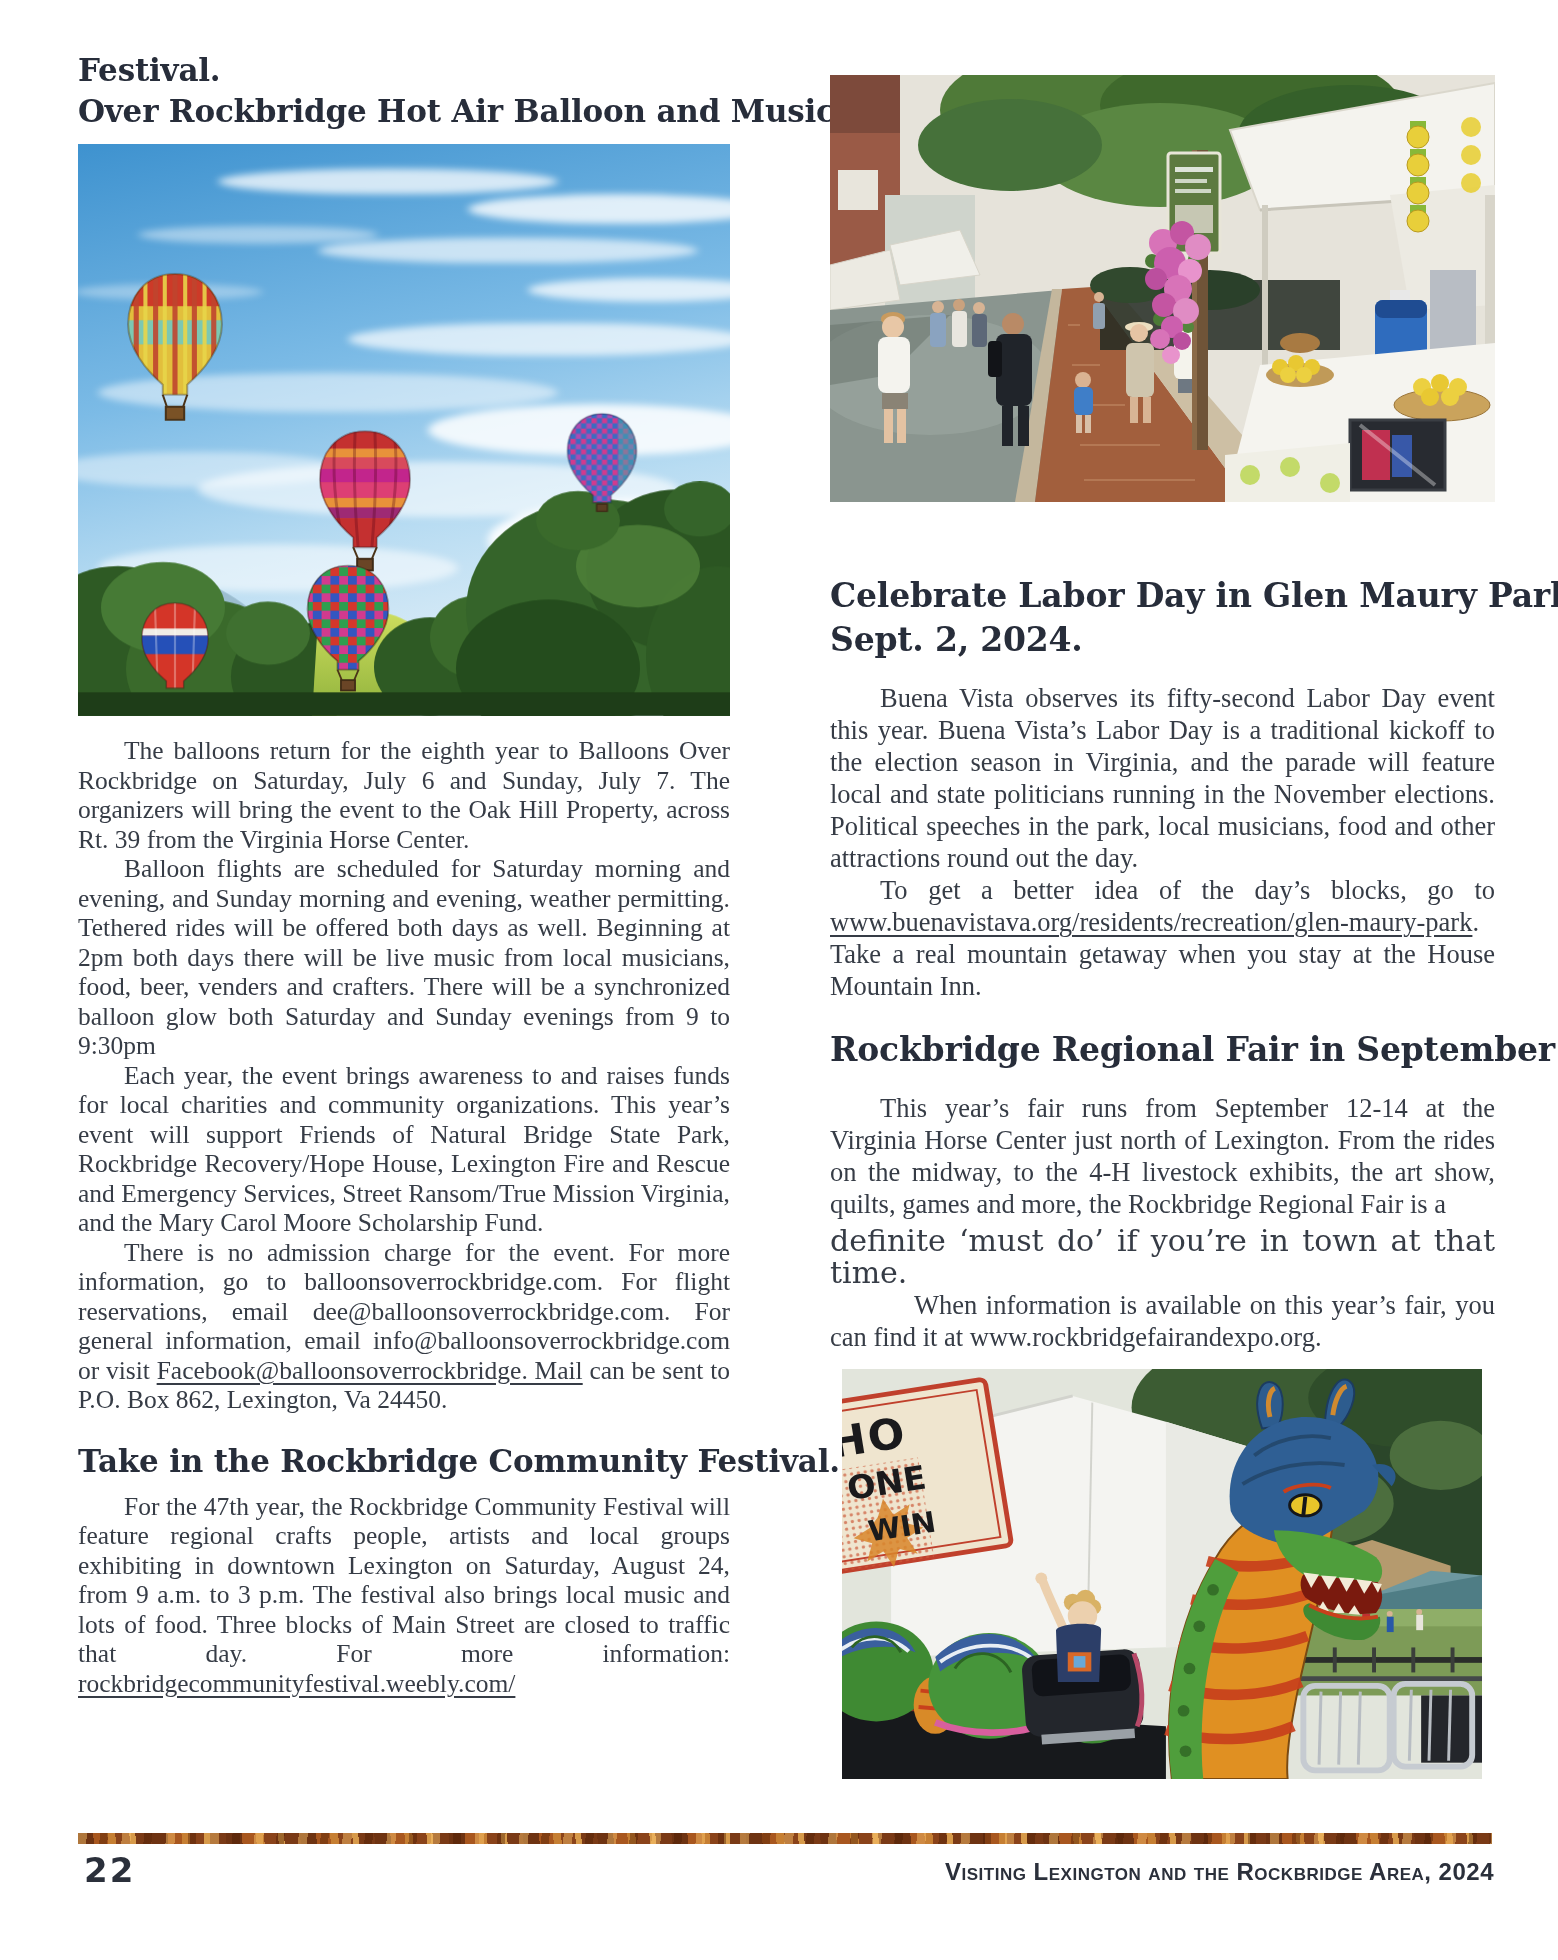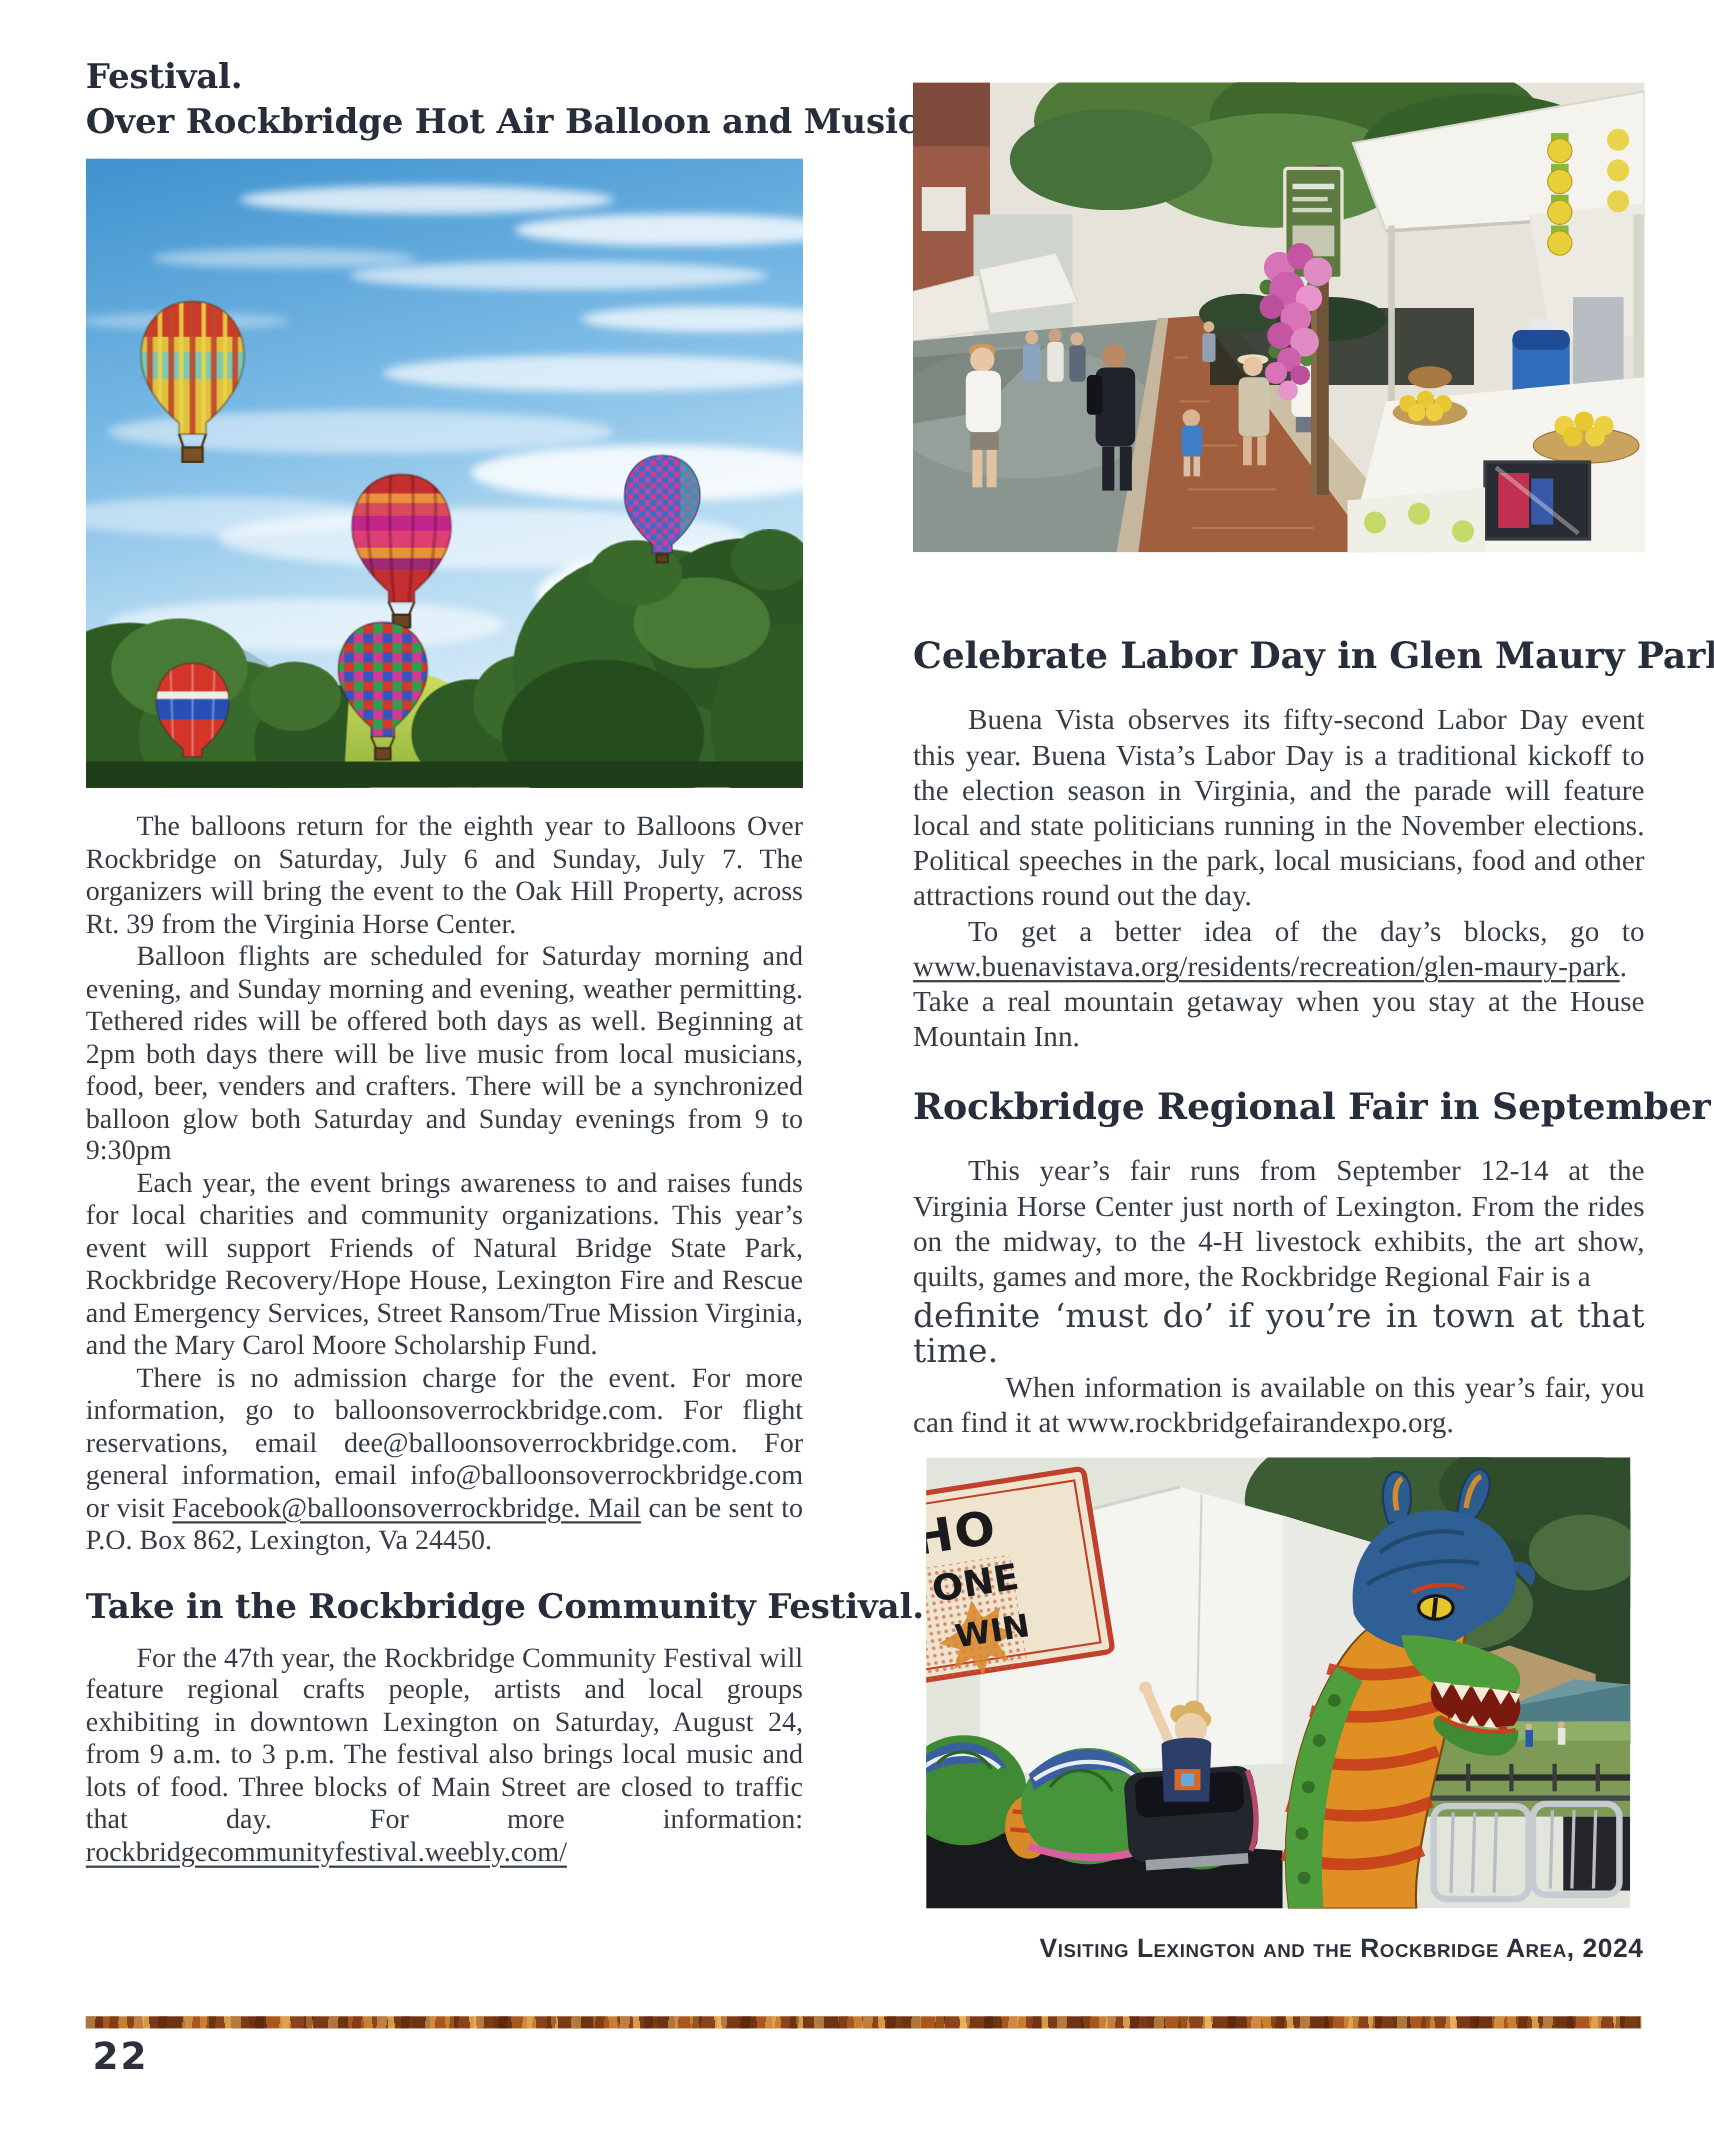--- a/index.html
+++ b/index.html
@@ -40,21 +40,21 @@
     background:
       repeating-linear-gradient(95deg, rgba(255,200,110,0.45) 0 9px, rgba(0,0,0,0) 9px 22px, rgba(70,25,0,0.4) 22px 30px, rgba(0,0,0,0) 30px 44px),
       repeating-linear-gradient(85deg, #6e3312 0 16px, #a8571f 16px 30px, #c67f33 30px 38px, #8a431a 38px 52px, #d79a4a 52px 58px, #7a3a16 58px 74px);
   }
   #page-num {
     position:absolute; left:84px; top:1850px;
     font-family:"DejaVu Sans", sans-serif; font-weight:700; font-size:34px;
     letter-spacing:2px; color:#2b303b;
   }
   #footer-title {
-    position:absolute; right:64px; top:1758px;
+    position:absolute; right:64px; top:1858px;
     font-family:"Liberation Sans", sans-serif; font-weight:700; font-variant:small-caps;
     font-size:24px; letter-spacing:0.5px; color:#2b303b;
   }
 </style>
 </head>
 <body>
 
 <div id="left-col" class="col">
 
   <div class="headline">
@@ -390,20 +390,21 @@
     <g>
       <polygon points="395,380 520,368 520,427 395,427" fill="#f0efe6"></polygon>
       <circle cx="420" cy="400" r="10" fill="#b8d44a" opacity="0.8"></circle>
       <circle cx="460" cy="392" r="10" fill="#b8d44a" opacity="0.8"></circle>
       <circle cx="500" cy="408" r="10" fill="#b8d44a" opacity="0.8"></circle>
     </g>
   </svg>
 
   <div class="headline">
     <span>Celebrate Labor Day in Glen Maury Park,</span>
+    <span>Sept. 2, 2024.</span>
   </div>
 
   <div class="body-right">
     <p class="first">Buena Vista observes its fifty-second Labor Day event this year. Buena Vista’s Labor Day is a traditional kickoff to the election season in Virginia, and the parade will feature local and state politicians running in the November elections. Political speeches in the park, local musicians, food and other attractions round out the day.</p>
     <p><span>To get a better idea of the day’s blocks, go to </span><span class="link">www.buenavistava.org/residents/recreation/glen-maury-park</span><span>. Take a real mountain getaway when you stay at the House Mountain Inn.</span></p>
   </div>
 
   <div class="headline h-sub">
     <span>Rockbridge Regional Fair in September</span>
   </div>

